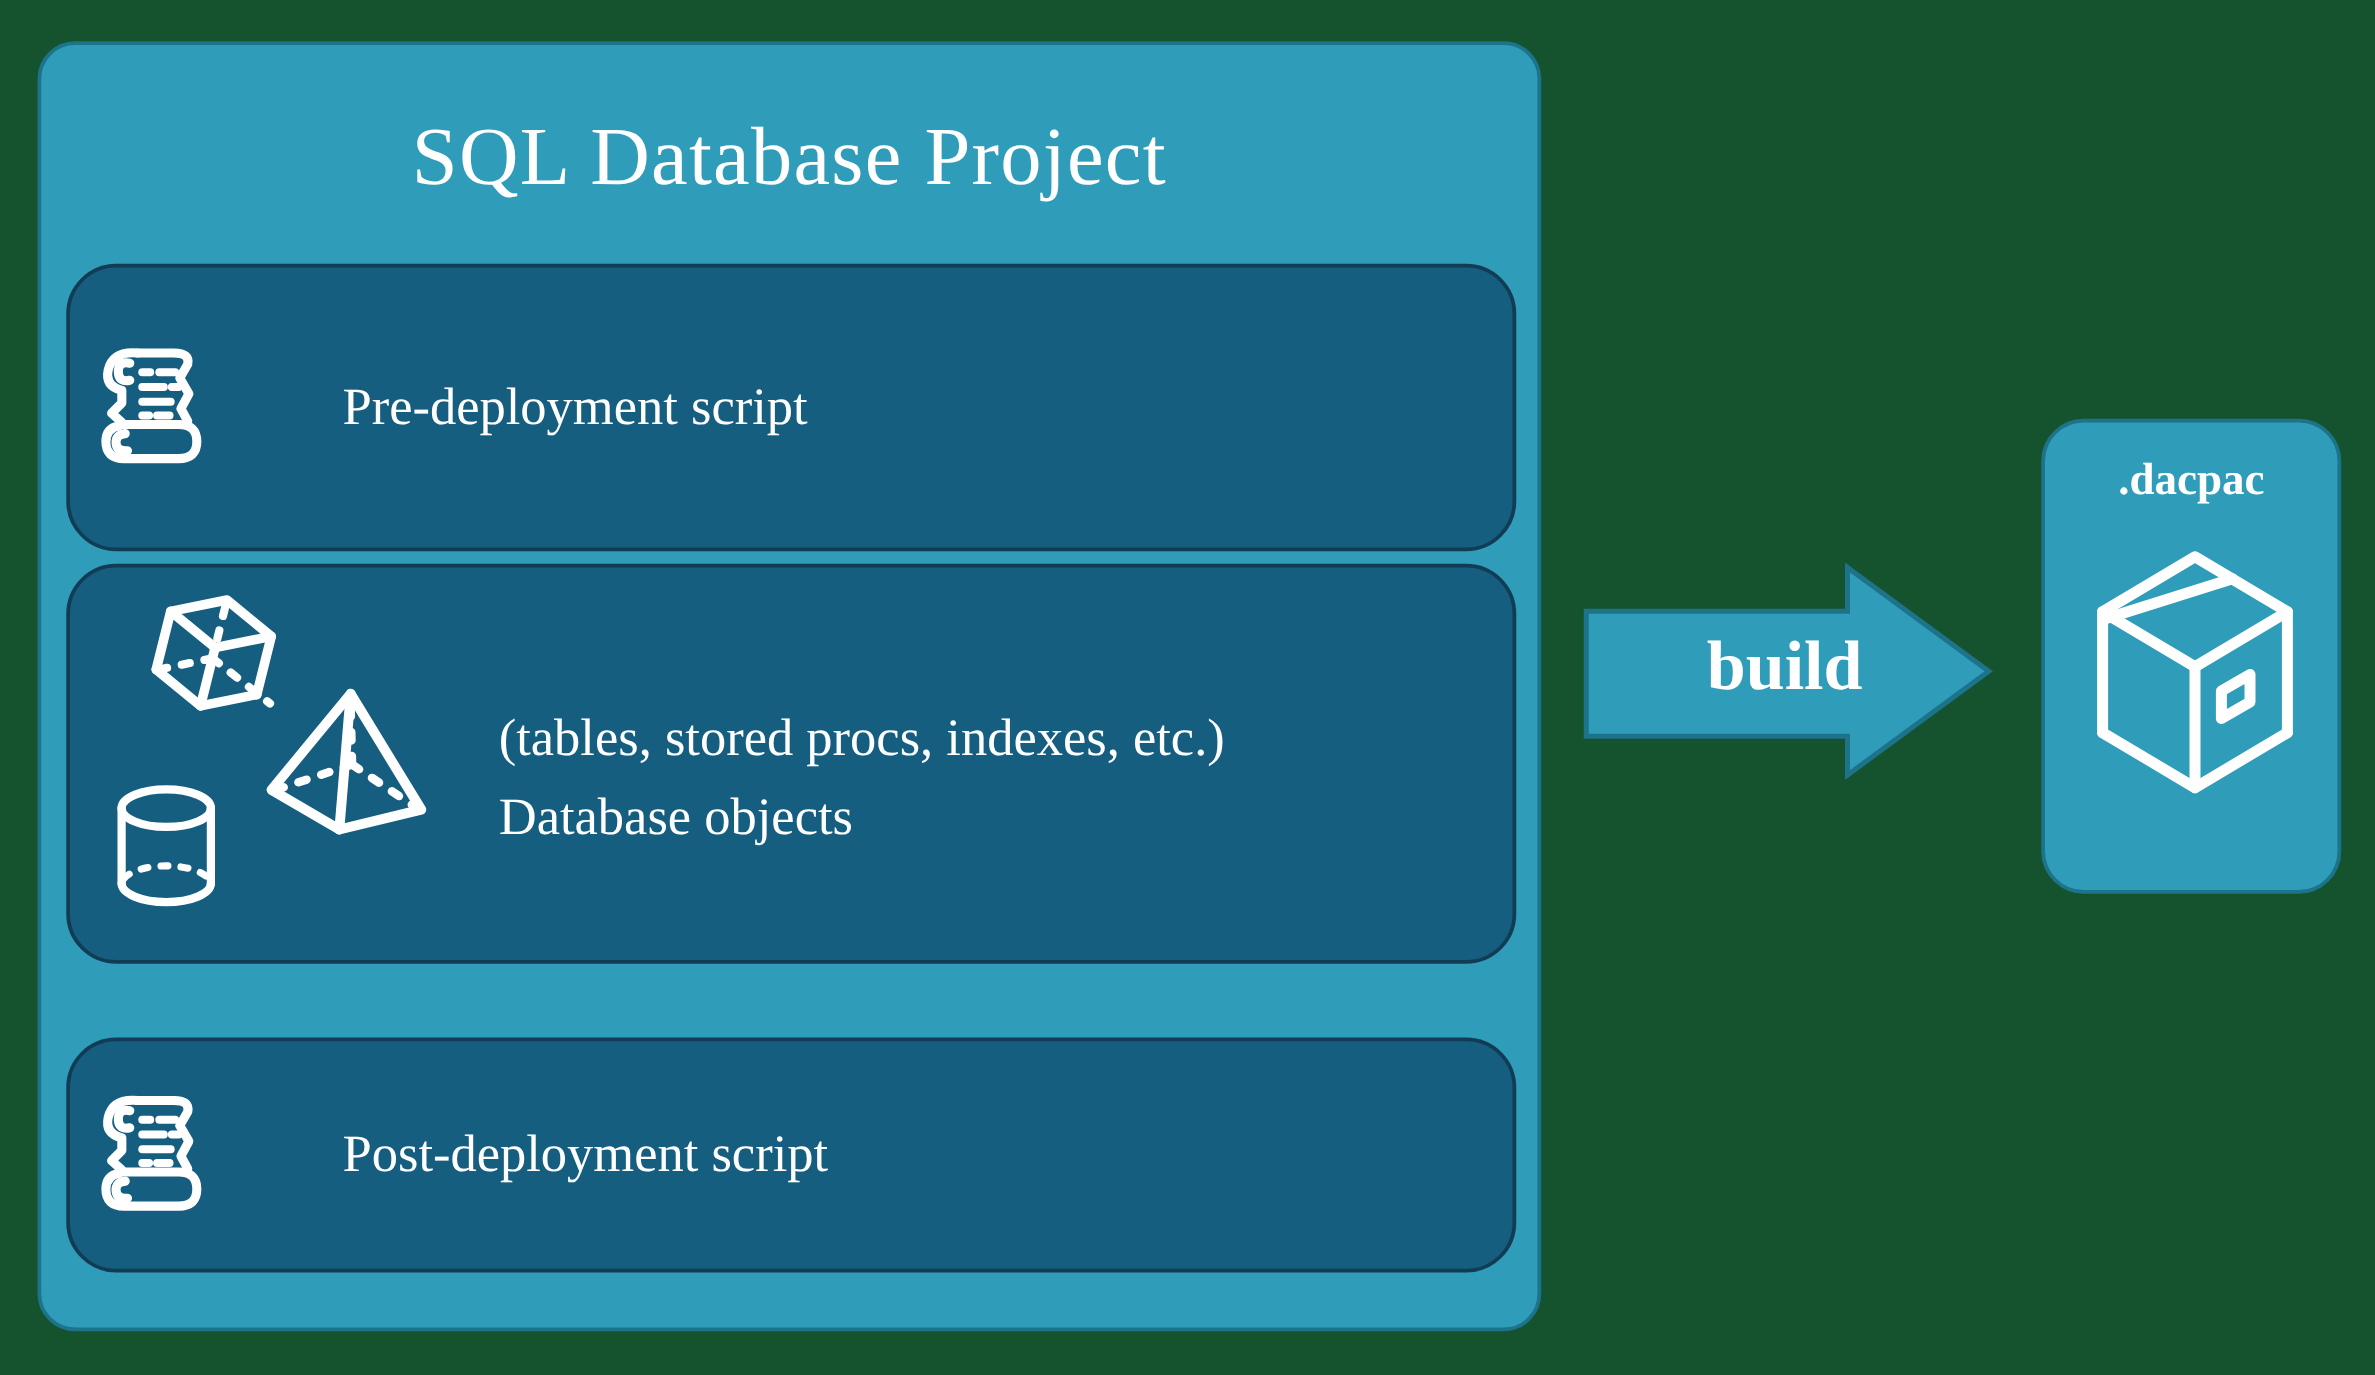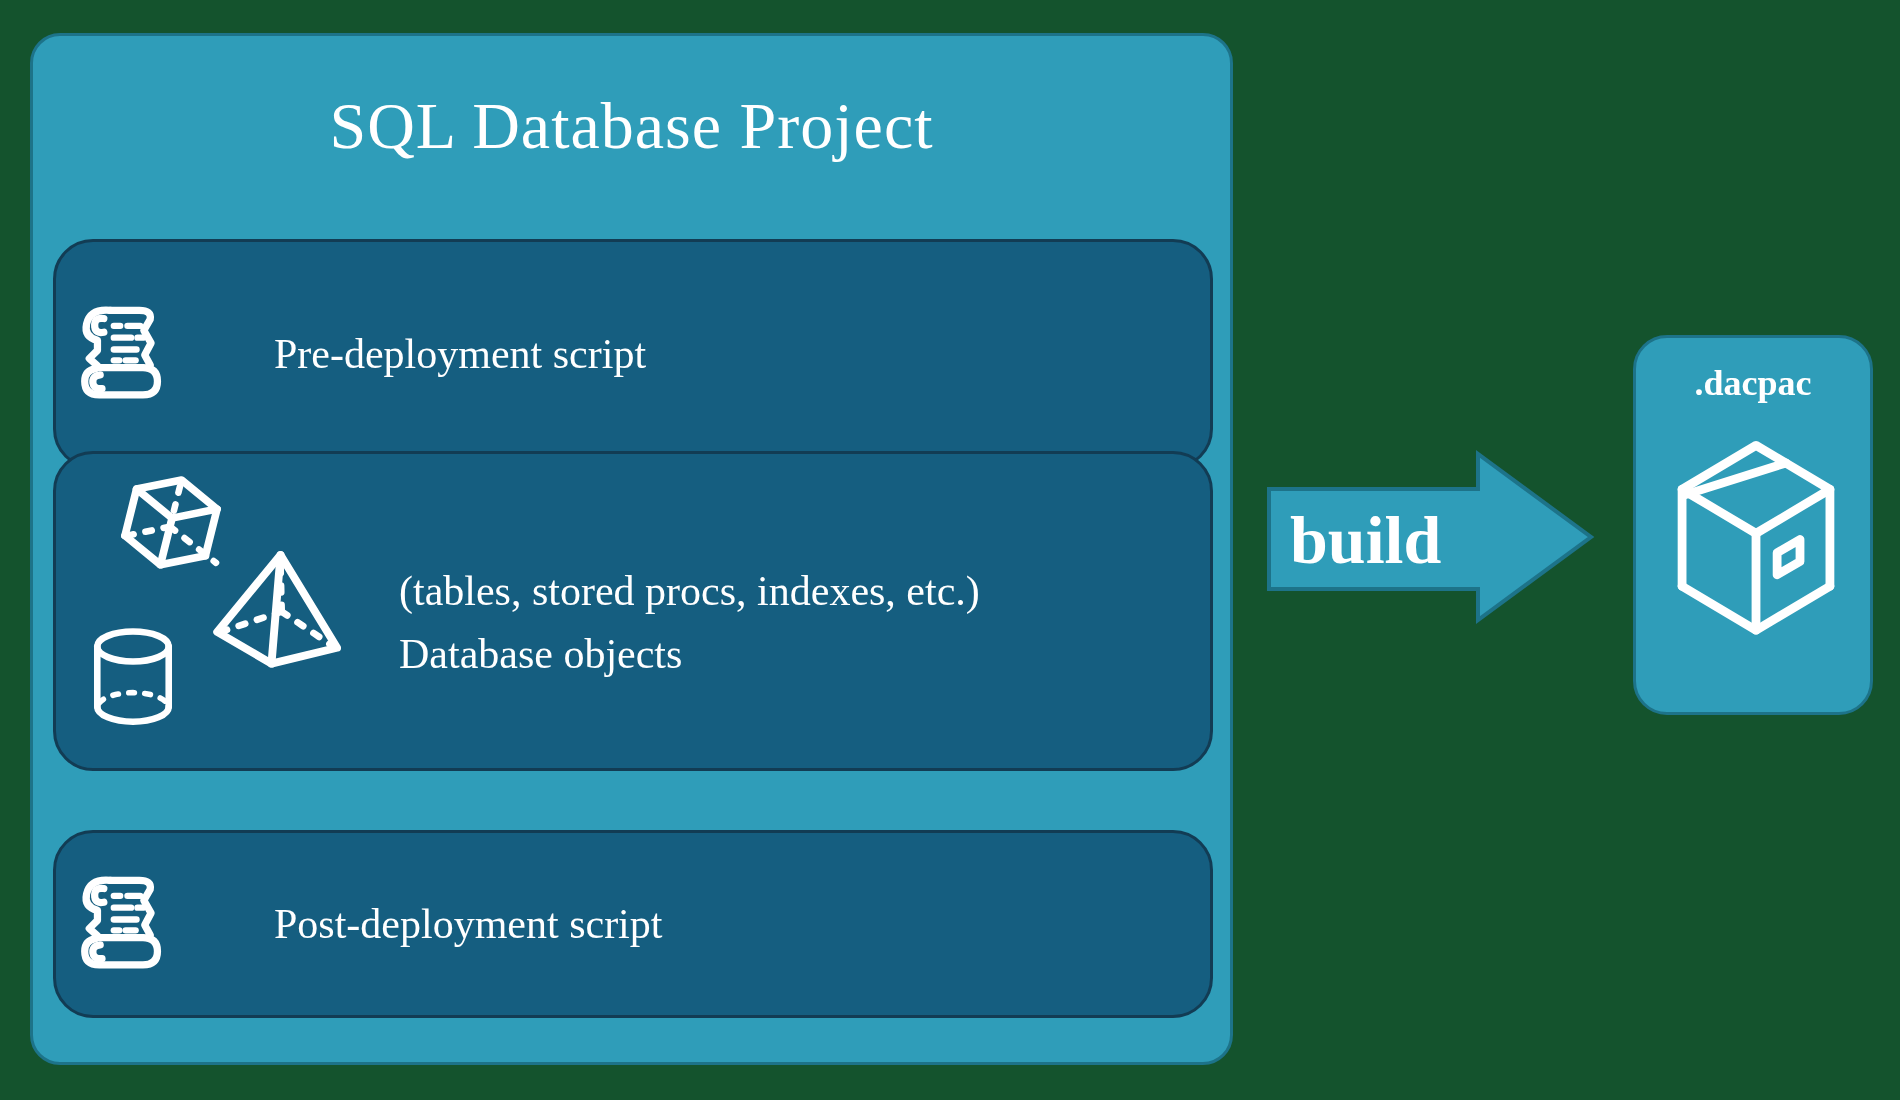--- a/index.html
+++ b/index.html
@@ -16,39 +16,39 @@
   .project-title {
     position:absolute; top:52px; left:0; right:0; text-align:center;
     color:#ffffff; font-size:66px; font-weight:400; letter-spacing:1px;
   }
   
   .panel {
     position:absolute; left:20px; width:1160px;
     background:#155e80; border:3px solid #123c54; border-radius:40px;
     box-sizing:border-box; display:flex; align-items:center;
   }
-  .panel-1 { top:175px; height:230px;margin-top:28px; }
+  .panel-1 { top:175px; height:230px; }
   .panel-2 { top:415px; height:320px; }
   .panel-3 { top:794px; height:188px; }
   .scroll-wrap { flex:none; margin-left:16px; width:100px; height:122px; }
   .panel-label { color:#ffffff; font-size:42px; margin-left:102px; white-space:nowrap; }
   
   .shapes-cluster { position:absolute; left:0; top:0; width:330px; height:100%; }
   .cube-wrap     { position:absolute; left:55px;  top:16px;  width:120px; height:120px; }
   .pyramid-wrap  { position:absolute; left:150px; top:92px;  width:140px; height:130px; }
   .cylinder-wrap { position:absolute; left:30px;  top:168px; width:94px;  height:112px; }
   .panel2-text {
     position:absolute; left:343px; top:106px;
     color:#ffffff; font-size:42px; line-height:63px; white-space:nowrap;
   }
   
   .arrow-wrap { position:absolute; left:1262px; top:448px; width:336px; height:176px; }
   .build-label {
-    position:absolute; left:1290px; top:501px; width:200px; text-align:left;
-    color:#ffffff; font-size:68px; font-weight:700;
+    position:absolute; left:1290px; top:501px; width:200px; text-align:right;
+    color:#ffffff; font-size:56px; font-weight:700;
   }
   
   .dacpac-box {
     position:absolute; left:1633px; top:335px; width:240px; height:380px;
     background:#2f9db9; border:3px solid #1d7389; border-radius:34px;
     box-sizing:border-box;
   }
   .dacpac-label {
     margin-top:24px; text-align:center;
     color:#ffffff; font-size:36px; font-weight:700;

